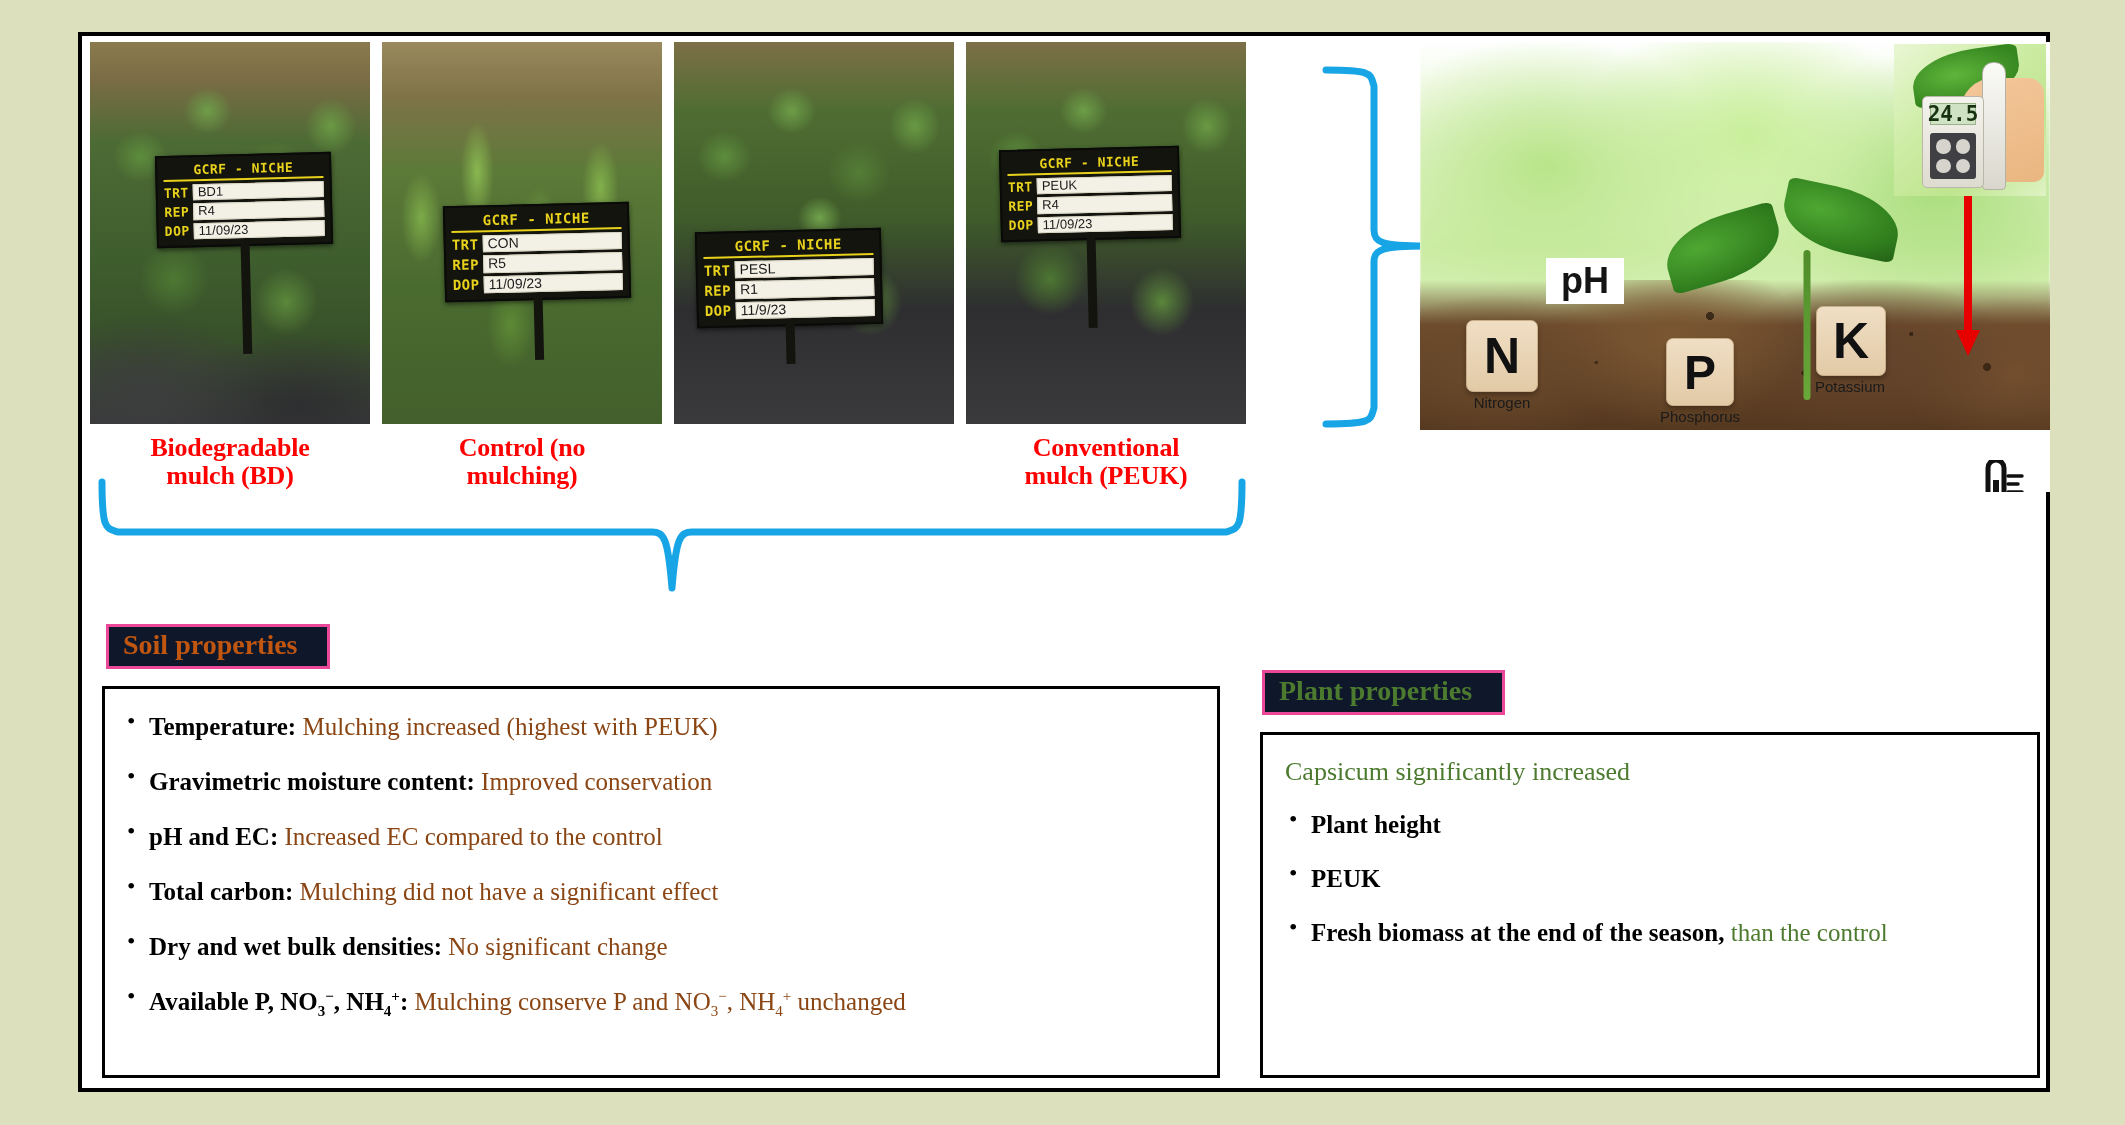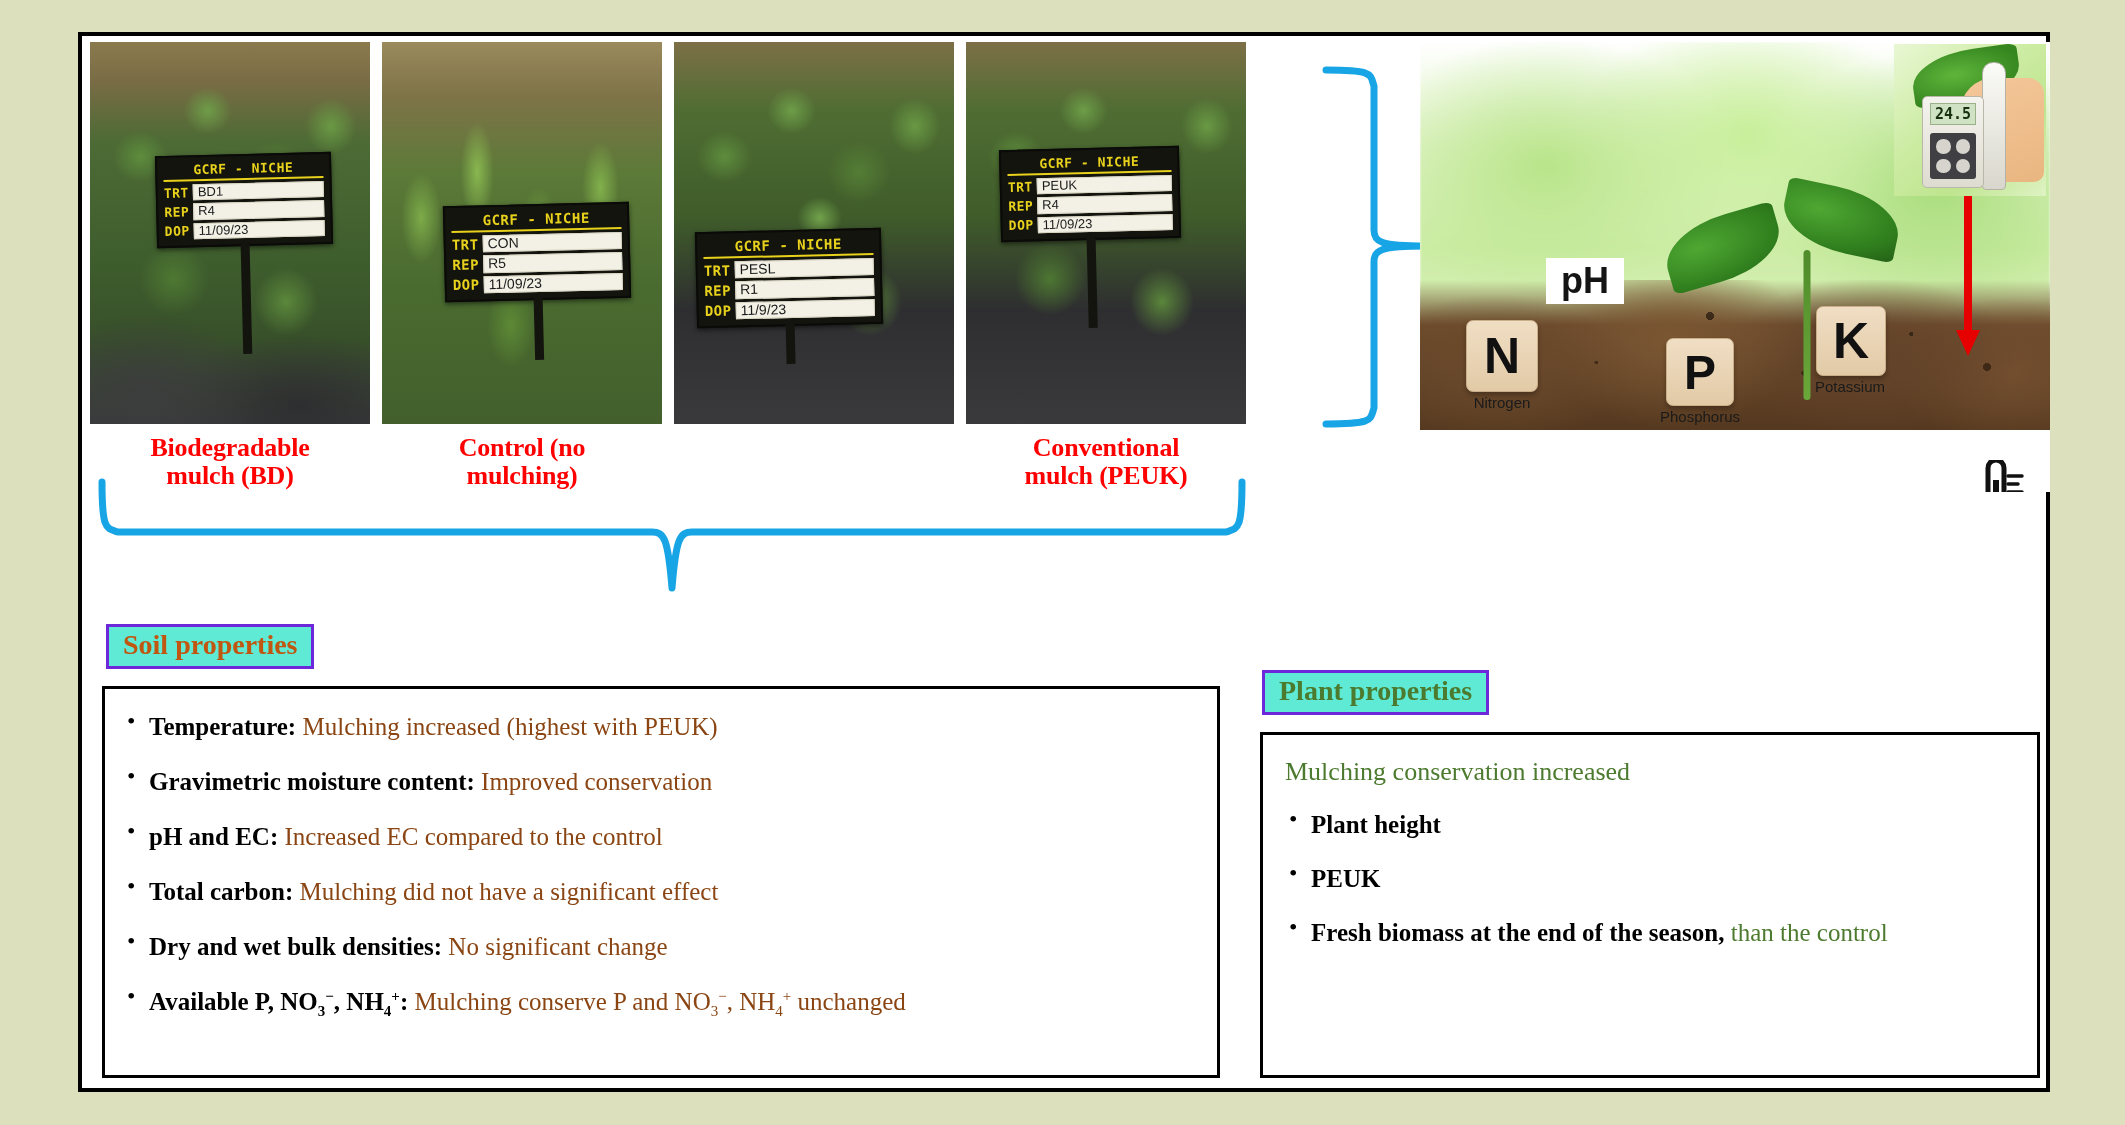--- a/index.html
+++ b/index.html
@@ -203,21 +203,21 @@
   }
   .meter-body{
     position:absolute; left:28px; top:52px; width:62px; height:92px;
     background:linear-gradient(180deg,#f4f3ee,#dedbd0);
     border:1px solid #b9b6aa; border-radius:5px;
   }
   .meter-lcd{
     position:absolute; left:7px; top:6px; width:46px; height:22px;
     background:#cfe3c4; border:1px solid #9ab189;
     font-family:"DejaVu Sans Mono", monospace; font-weight:bold;
-    font-size:15px; color:#17300f;
+    font-size:21px; color:#17300f;
     display:flex; align-items:center; justify-content:center;
   }
   .meter-keys{
     position:absolute; left:7px; top:36px; width:46px; height:46px;
     background:#3f3f44; border-radius:3px;
     display:grid; grid-template-columns:1fr 1fr; grid-template-rows:1fr 1fr;
     gap:5px; padding:6px;
   }
   .meter-keys i{ background:#d6d4cc; border-radius:50%; }
   .meter-arm{
@@ -226,23 +226,23 @@
     border:1px solid #b4b1a6; border-radius:11px 11px 4px 4px;
   }
   #thermometer-icon{ position:absolute; left:542px; top:418px; width:62px; height:74px; }
 
   
   .brace{ position:absolute; pointer-events:none; }
 
   
   .hdr-box{
     position:absolute;
-    background:#5eead4;
-    border:3px solid #6d28d9;
-    padding:2px 14px 5px 14px;
+    background:#0f172a;
+    border:3px solid #ec4899;
+    padding:2px 30px 5px 14px;
     font-weight:bold;
     white-space:nowrap;
   }
   .title-box{
     position:absolute;
     background:#ffffff;
     border:3px solid #000000;
     padding:4px 16px 8px 16px;
     font-weight:bold; color:#000000;
     white-space:nowrap;
@@ -476,21 +476,21 @@
       <li>
         <span class="k"><span>Available P, NO</span><sub>3</sub><sup>−</sup><span>, NH</span><sub>4</sub><sup>+</sup><span>:</span></span>
         <span class="v-soil"><span>Mulching conserve P and NO</span><sub>3</sub><sup>−</sup><span>, NH</span><sub>4</sub><sup>+</sup><span> unchanged</span></span>
       </li>
     </ul>
   </div>
 
   <div class="hdr-box" style="left:1180px; top:634px; font-size:28px; color:#4c7a2e;">Plant properties</div>
 
   <div class="content-box" style="left:1178px; top:696px; width:780px; height:346px; padding:22px 22px 0 22px;">
-    <div style="font-size:26px; color:#4c7a2e; margin-bottom:22px;">Mulching conservation increased</div>
+    <div style="font-size:26px; color:#4c7a2e; margin-bottom:22px;">Capsicum significantly increased</div>
     <ul class="bul" style="font-size:25px; line-height:1.28;">
       <li style="margin-bottom:22px;">
         <span class="k">Plant height</span><span class="v-plant"></span>
       </li>
       <li style="margin-bottom:22px;">
         <span class="k">PEUK</span><span class="v-plant"></span>
       </li>
       <li>
         <span class="k">Fresh biomass at the end of the season,</span><span class="v-plant"> than the control</span>
       </li>

